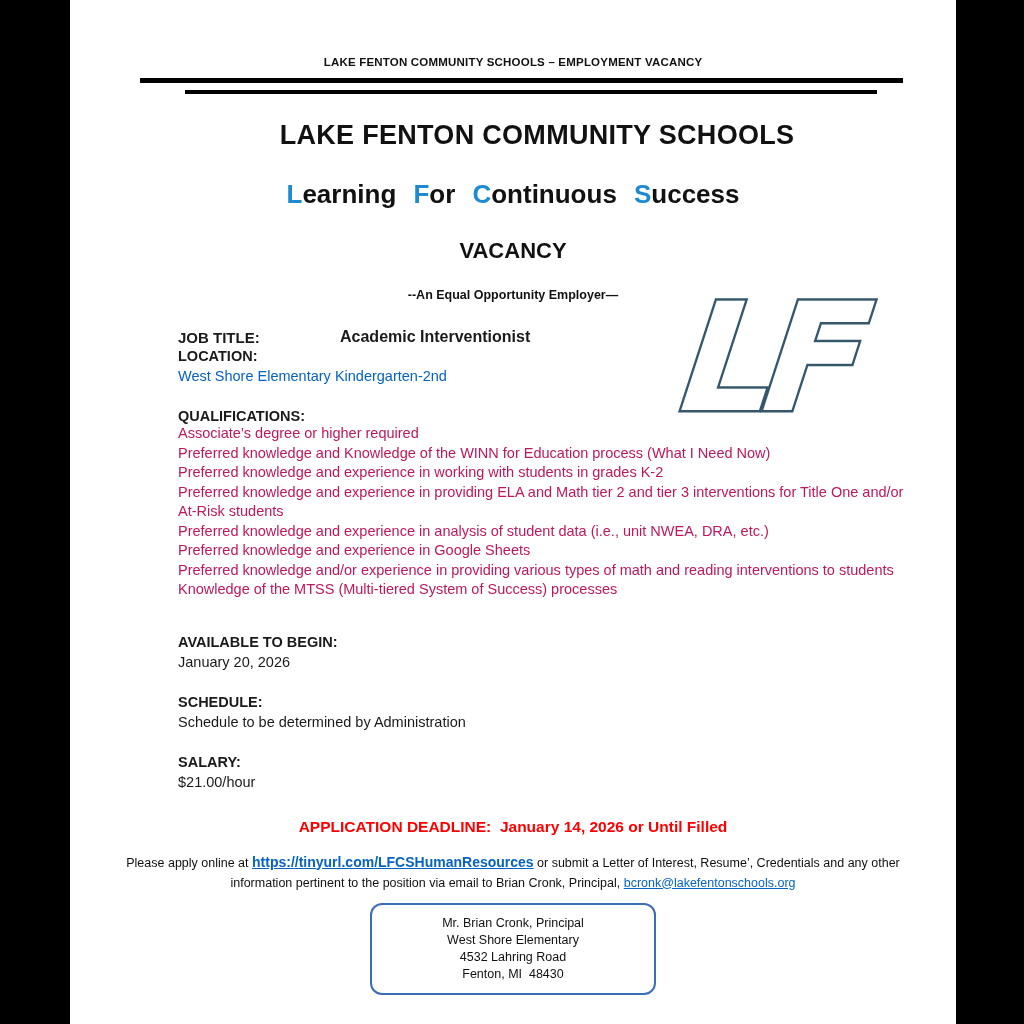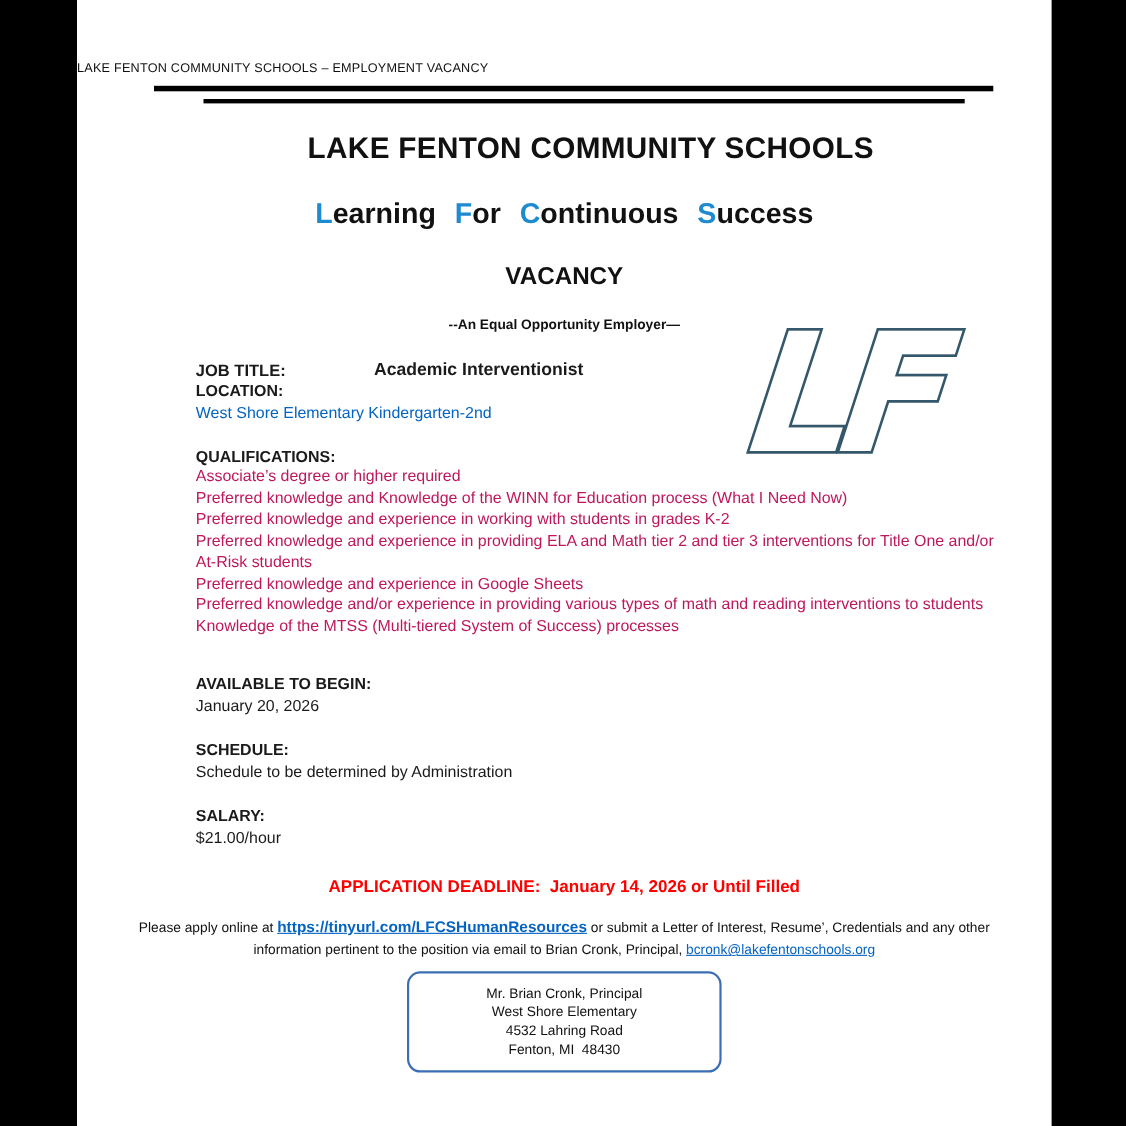--- a/index.html
+++ b/index.html
@@ -1,20 +1,20 @@
 <!DOCTYPE html>
 <html><head>
 <meta charset="utf-8">
 <style>
   html,body{margin:0;padding:0;}
   body{background:#000;font-family:"Liberation Sans",sans-serif;}
   .canvas{position:relative;width:1024px;height:1024px;background:#000;margin:0 auto;overflow:hidden;}
   .page{position:absolute;left:70px;top:0;width:886px;height:1024px;background:#ffffff;color:#1a1a1a;}
 
-  .banner{padding-top:56px;text-align:left;font-size:11.5px;font-weight:normal;letter-spacing:.2px;color:#111;}
+  .banner{padding-top:56px;text-align:center;font-size:11.5px;font-weight:bold;letter-spacing:.2px;color:#111;}
   .rule{background:#000;height:5px;}
   .rule.top{margin:10px 0 0 70px;width:763px;}
   .rule.bottom{margin:7px 0 0 115px;width:692px;height:4px;}
 
   .page-title{margin-top:26px;text-align:center;font-size:27px;font-weight:bold;color:#111;letter-spacing:.3px;margin-left:48px;}
   .tagline{margin-top:28px;text-align:center;font-size:26px;font-weight:bold;color:#111;}
   .tagline .word{display:inline-block;}
   .tagline .word:not(:last-child){margin-right:.38em;}
   .tagline .lead{color:#1E8BD1;}
   .vacancy{margin-top:28px;text-align:center;font-size:22px;font-weight:bold;color:#111;}
@@ -87,20 +87,21 @@
       </div>
 
       <div class="sec-label">LOCATION:</div>
       <div class="loc-value">West Shore Elementary Kindergarten-2nd</div>
 
       <div class="quals-label">QUALIFICATIONS:</div>
       <div class="qual-item">Associate’s degree or higher required</div>
       <div class="qual-item">Preferred knowledge and Knowledge of the WINN for Education process (What I Need Now)</div>
       <div class="qual-item">Preferred knowledge and experience in working with students in grades K-2</div>
       <div class="qual-item">Preferred knowledge and experience in providing ELA and Math tier 2 and tier 3 interventions for Title One and/or At-Risk students</div>
+      <div class="qual-item">Preferred knowledge and experience in analysis of student data (i.e., unit NWEA, DRA, etc.)</div>
       <div class="qual-item">Preferred knowledge and experience in Google Sheets</div>
       <div class="qual-item">Preferred knowledge and/or experience in providing various types of math and reading interventions to students</div>
       <div class="qual-item">Knowledge of the MTSS (Multi-tiered System of Success) processes</div>
 
       <div class="block-label">AVAILABLE TO BEGIN:</div>
       <div class="block-line">January 20, 2026</div>
 
       <div class="block-label tight">SCHEDULE:</div>
       <div class="block-line">Schedule to be determined by Administration</div>
 

